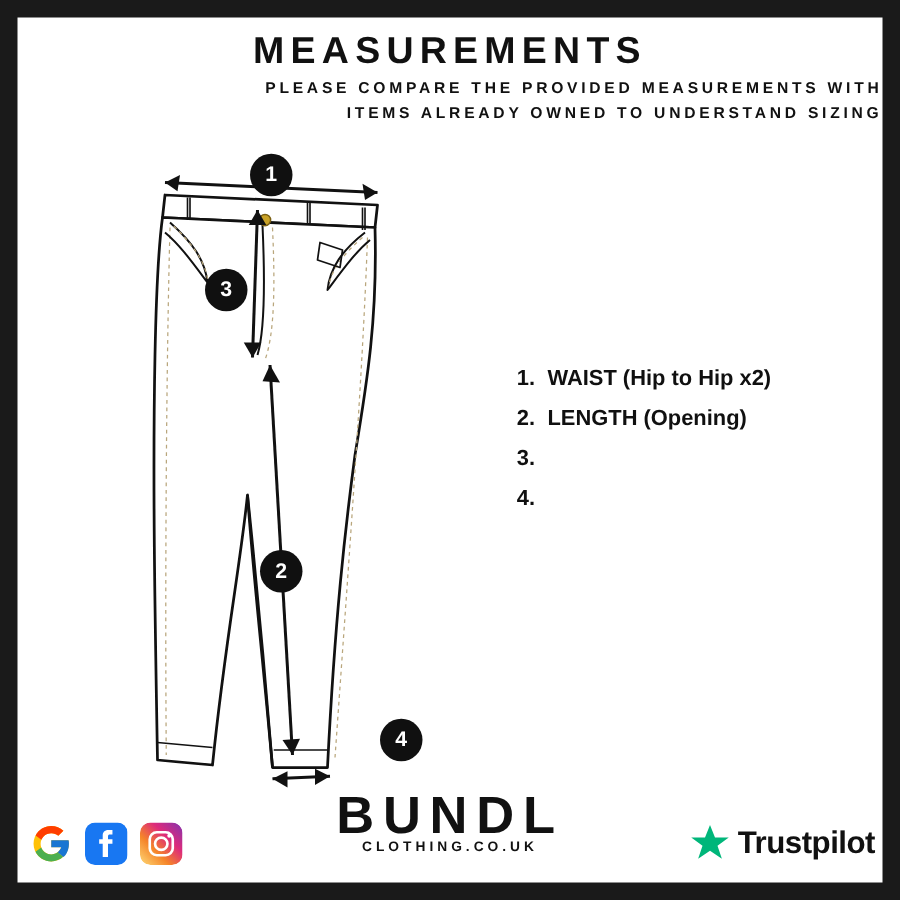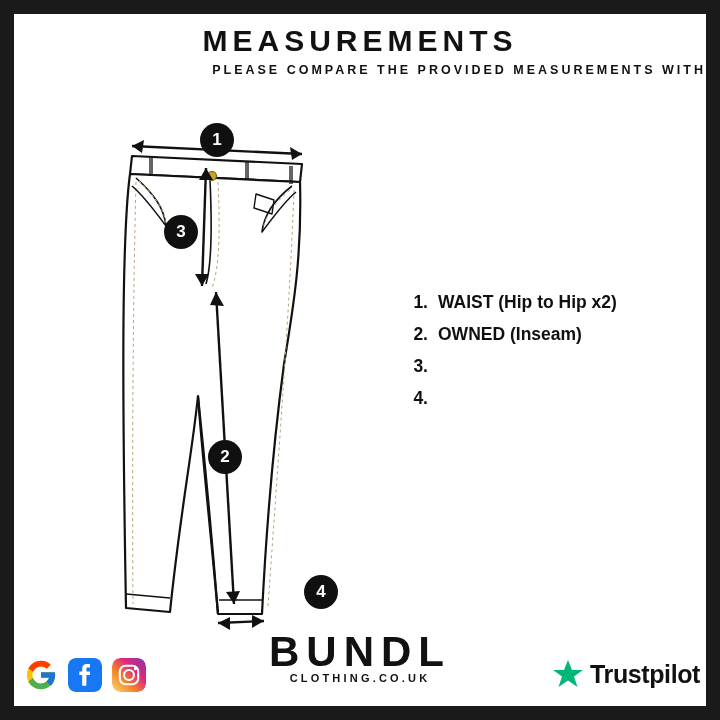--- a/index.html
+++ b/index.html
@@ -159,20 +159,21 @@
 </style>
 </head>
 <body>
 
 <div class="page">
   <div class="inner">
 
     <div class="title">MEASUREMENTS</div>
     <div class="subtitle">
       <div>PLEASE COMPARE THE PROVIDED MEASUREMENTS WITH</div>
+      <div>ITEMS ALREADY OWNED TO UNDERSTAND SIZING</div>
     </div>
 
     <div class="jeans-wrap">
       <svg class="jeans-svg" width="270" height="500" viewBox="0 0 270 500">
         <g fill="#ffffff" stroke="#111111" stroke-width="2.2" stroke-linejoin="round">
 
           <path d="M26 22 L196 30 L194 48 L24 40 Z"></path>
 
           <path d="M24 40 L194 48
                    C 196 120, 188 170, 178 230
@@ -237,21 +238,21 @@
     <div class="badge" id="badge3">3</div>
     <div class="badge" id="badge4">4</div>
 
     <div class="legend">
       <div class="legend-row">
         <span class="legend-num">1.</span>
         <span>WAIST (Hip to Hip x2)</span>
       </div>
       <div class="legend-row">
         <span class="legend-num">2.</span>
-        <span>OWNED (Inseam)</span>
+        <span>LENGTH (Opening)</span>
       </div>
       <div class="legend-row">
         <span class="legend-num">3.</span>
       </div>
       <div class="legend-row">
         <span class="legend-num">4.</span>
       </div>
     </div>
 
     <div class="social">

